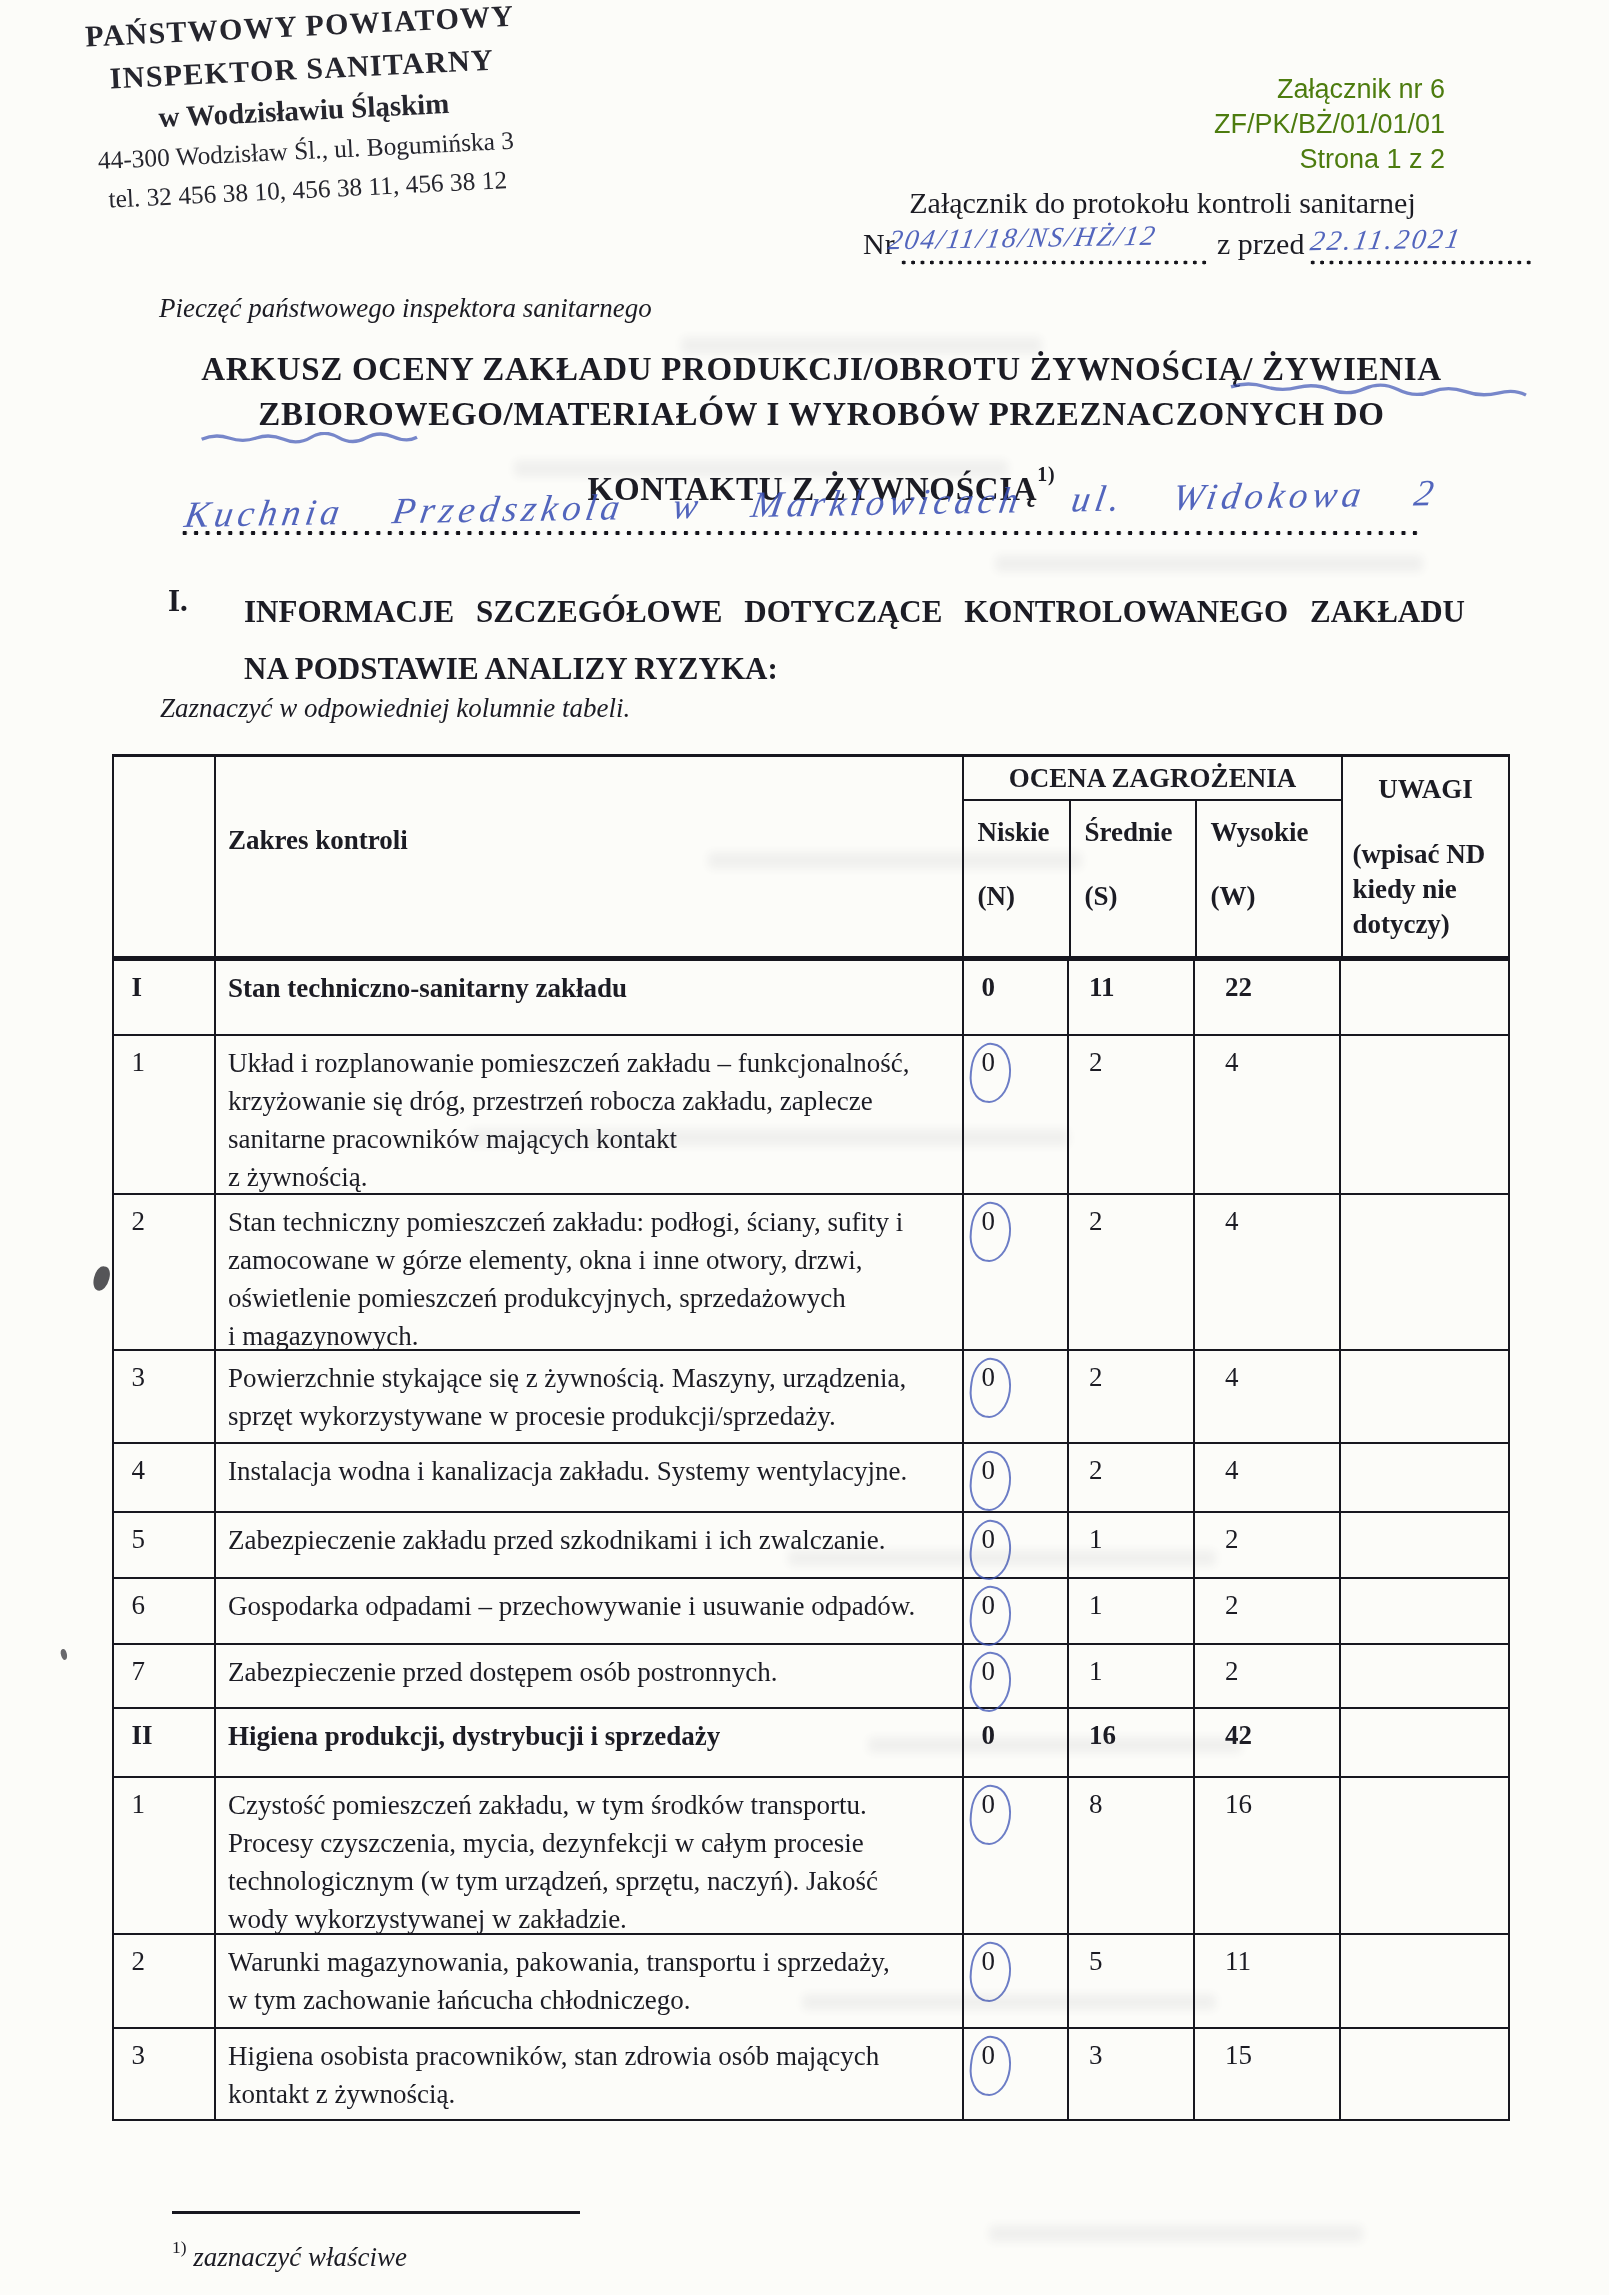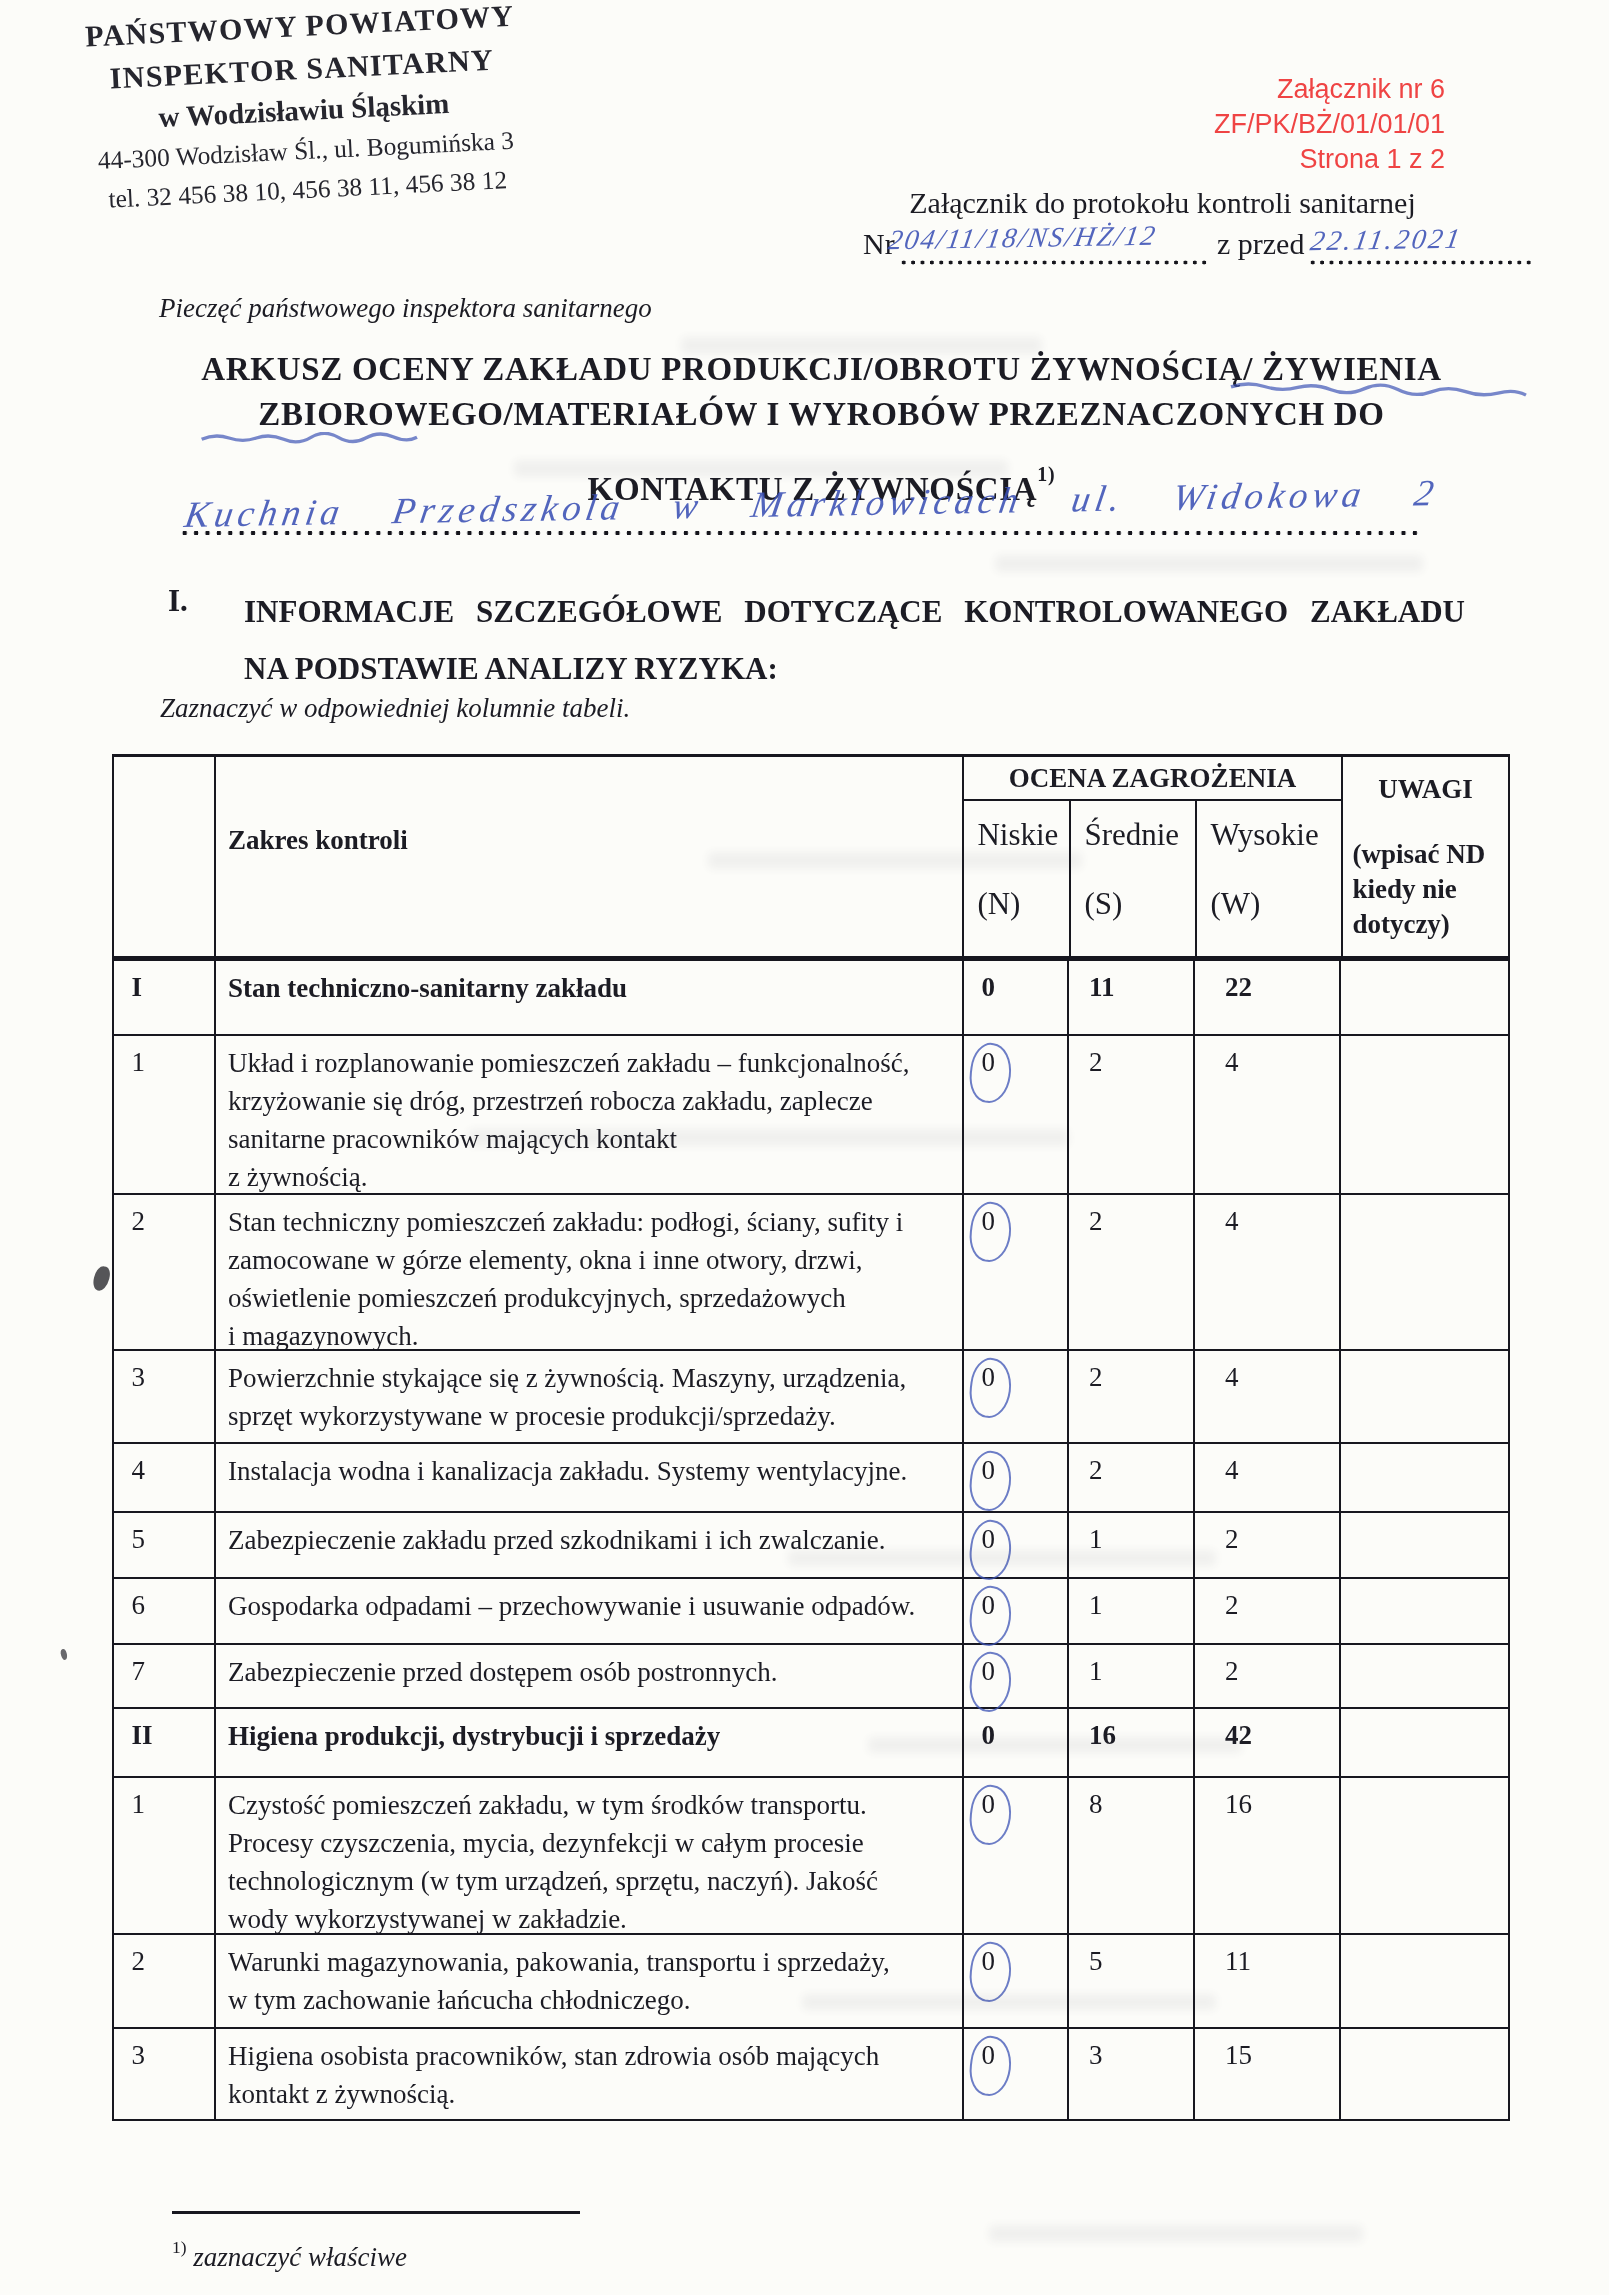--- a/index.html
+++ b/index.html
@@ -6,21 +6,21 @@
   .sheet{position:relative;width:1609px;height:2295px;background:#fcfcf9;overflow:hidden;
          font-family:"Liberation Serif","DejaVu Serif",serif;color:#1c1c24;}
   
   .stamp{position:absolute;left:35px;top:17.4px;width:528px;transform:rotate(-2.8deg);
          transform-origin:left top;text-align:center;color:#26262e;}
   .stamp .l1,.stamp .l2{font-size:30px;font-weight:bold;letter-spacing:1.3px;line-height:43px;}
   .stamp .l3{font-size:29px;font-weight:bold;line-height:41px;}
   .stamp .l4,.stamp .l5{font-size:25.4px;line-height:39px;}
   
   .att{position:absolute;right:164px;top:72px;text-align:right;
-       font-family:"Liberation Sans","DejaVu Sans",sans-serif;font-size:27px;line-height:35px;color:#ef4444;}
+       font-family:"Liberation Sans","DejaVu Sans",sans-serif;font-size:27px;line-height:35px;color:#4d7c0f;}
   
   .prot-title{position:absolute;left:855px;top:186px;width:615px;text-align:center;font-size:30px;}
   .abs{position:absolute;}
   .dots{position:absolute;height:6.7px;background-image:radial-gradient(circle,#15151c 1.7px,transparent 2.1px);
         background-size:9.4px 6.7px;background-repeat:repeat-x;}
   .hand{font-style:italic;color:rgba(58,80,180,.88);transform:skewX(-10deg) rotate(-1deg);
         font-family:"Liberation Serif",serif;}
   .hand-nr{left:889px;top:222px;font-size:28px;letter-spacing:2px;}
   .hand-date{left:1311px;top:224px;font-size:28px;letter-spacing:2.7px;}
   .nr-label{left:863px;top:227px;font-size:30px;}
@@ -48,21 +48,21 @@
   .thead{display:flex;height:202px;border-bottom:3.3px solid #17171f;box-sizing:border-box;}
   .hc,.c{box-sizing:border-box;}
   .bl{border-left:2px solid #17171f;}
   .w1{flex:0 0 100px;} .w2{flex:0 0 748px;} .w3{flex:0 0 105px;}
   .w4{flex:0 0 126px;} .w5{flex:0 0 146px;} .w6{flex:1 1 auto;}
   .hc2{padding:68px 0 0 12px;font-size:27px;font-weight:bold;}
   .hgroup{flex:0 0 377px;display:flex;flex-direction:column;}
   .htop{height:44px;border-bottom:2px solid #17171f;box-sizing:border-box;
         display:flex;align-items:center;justify-content:center;font-size:27px;font-weight:bold;}
   .hsub{flex:1;display:flex;}
-  .hs{display:flex;flex-direction:column;padding-top:16px;font-size:31px;font-weight:normal;box-sizing:border-box;}
+  .hs{display:flex;flex-direction:column;padding-top:16px;font-size:27px;font-weight:bold;box-sizing:border-box;}
   .hs span{display:block;padding-left:13.4px;}
   .hs .paren{margin-top:33px;}
   .hs3{flex:0 0 105px;} .hs4{flex:0 0 126px;border-left:2px solid #17171f;} .hs5{flex:1;border-left:2px solid #17171f;}
   .hc6{padding-top:17.4px;font-size:27px;font-weight:bold;}
   .hc6 .uw-t{text-align:center;}
   .hc6 .uw-s{margin-top:32px;padding-left:9.4px;white-space:pre-line;line-height:35px;font-weight:bold;}
   .row{display:flex;border-top:2.7px solid #17171f;box-sizing:border-box;}
   .row:first-of-type{border-top:none;}
   .c1{padding:10.7px 0 0 17.4px;font-size:27px;}
   .c2{padding:8px 4px 0 12px;font-size:27px;line-height:38px;white-space:pre-line;overflow:hidden;}

